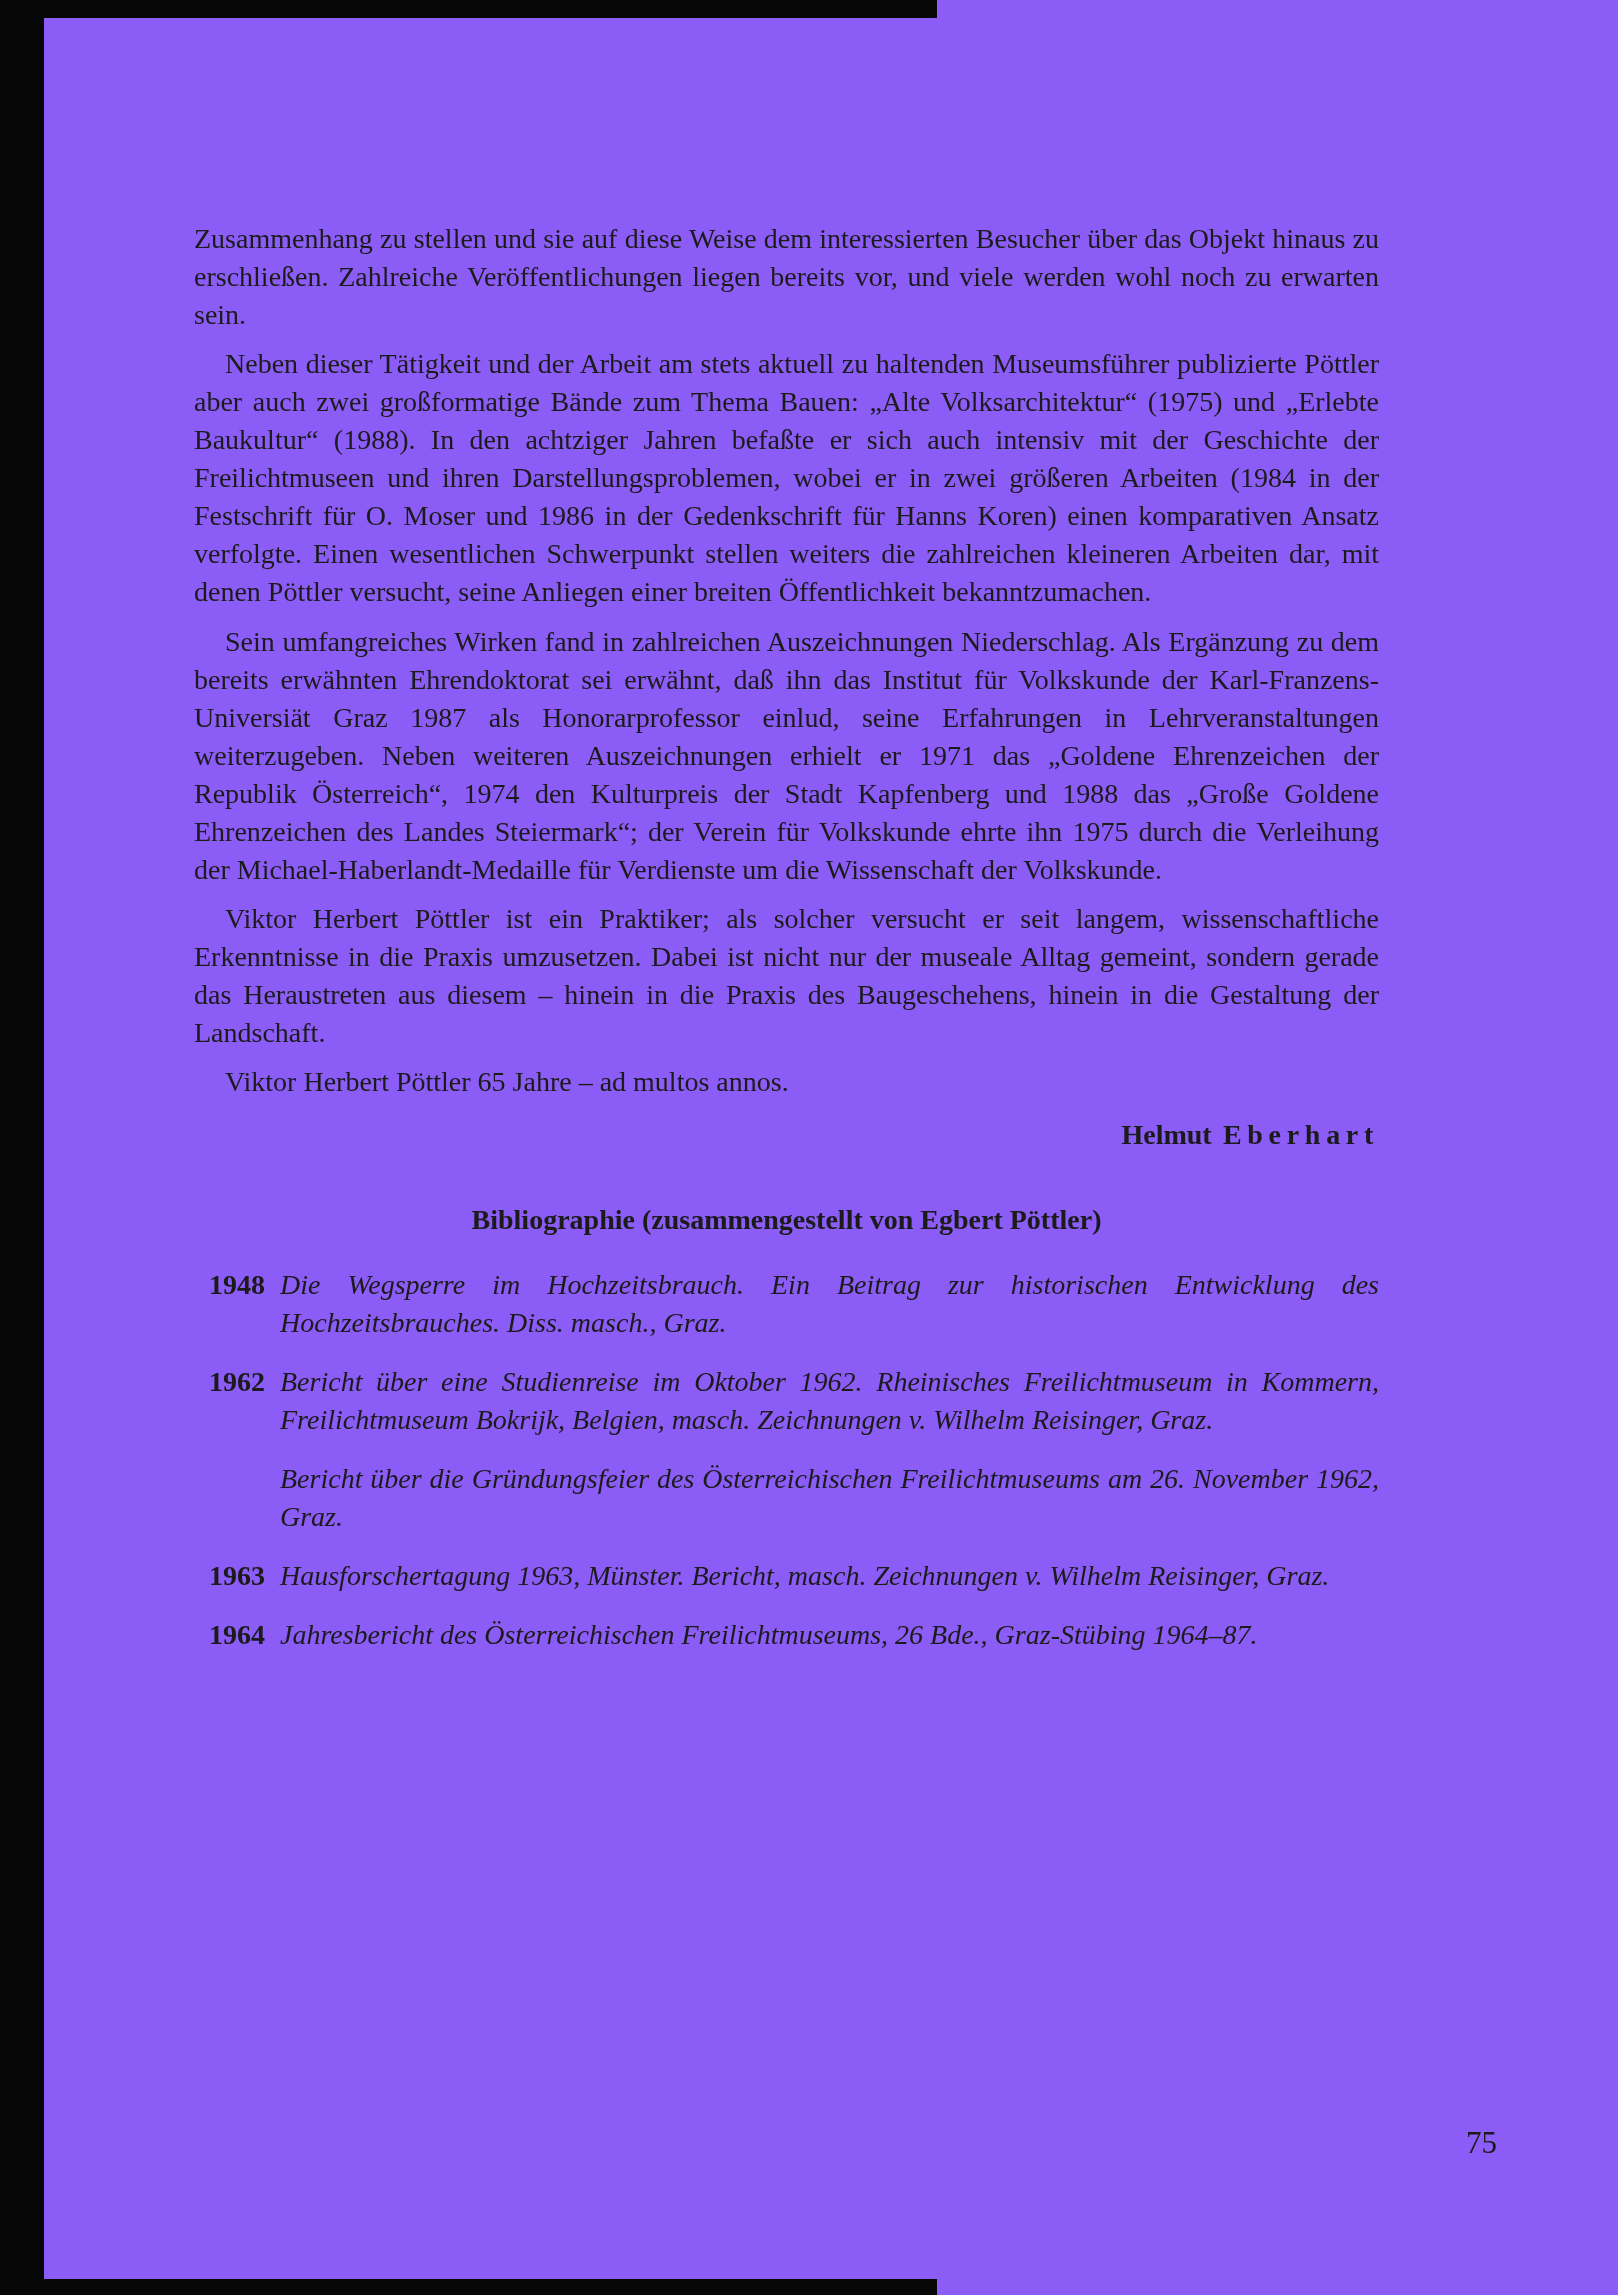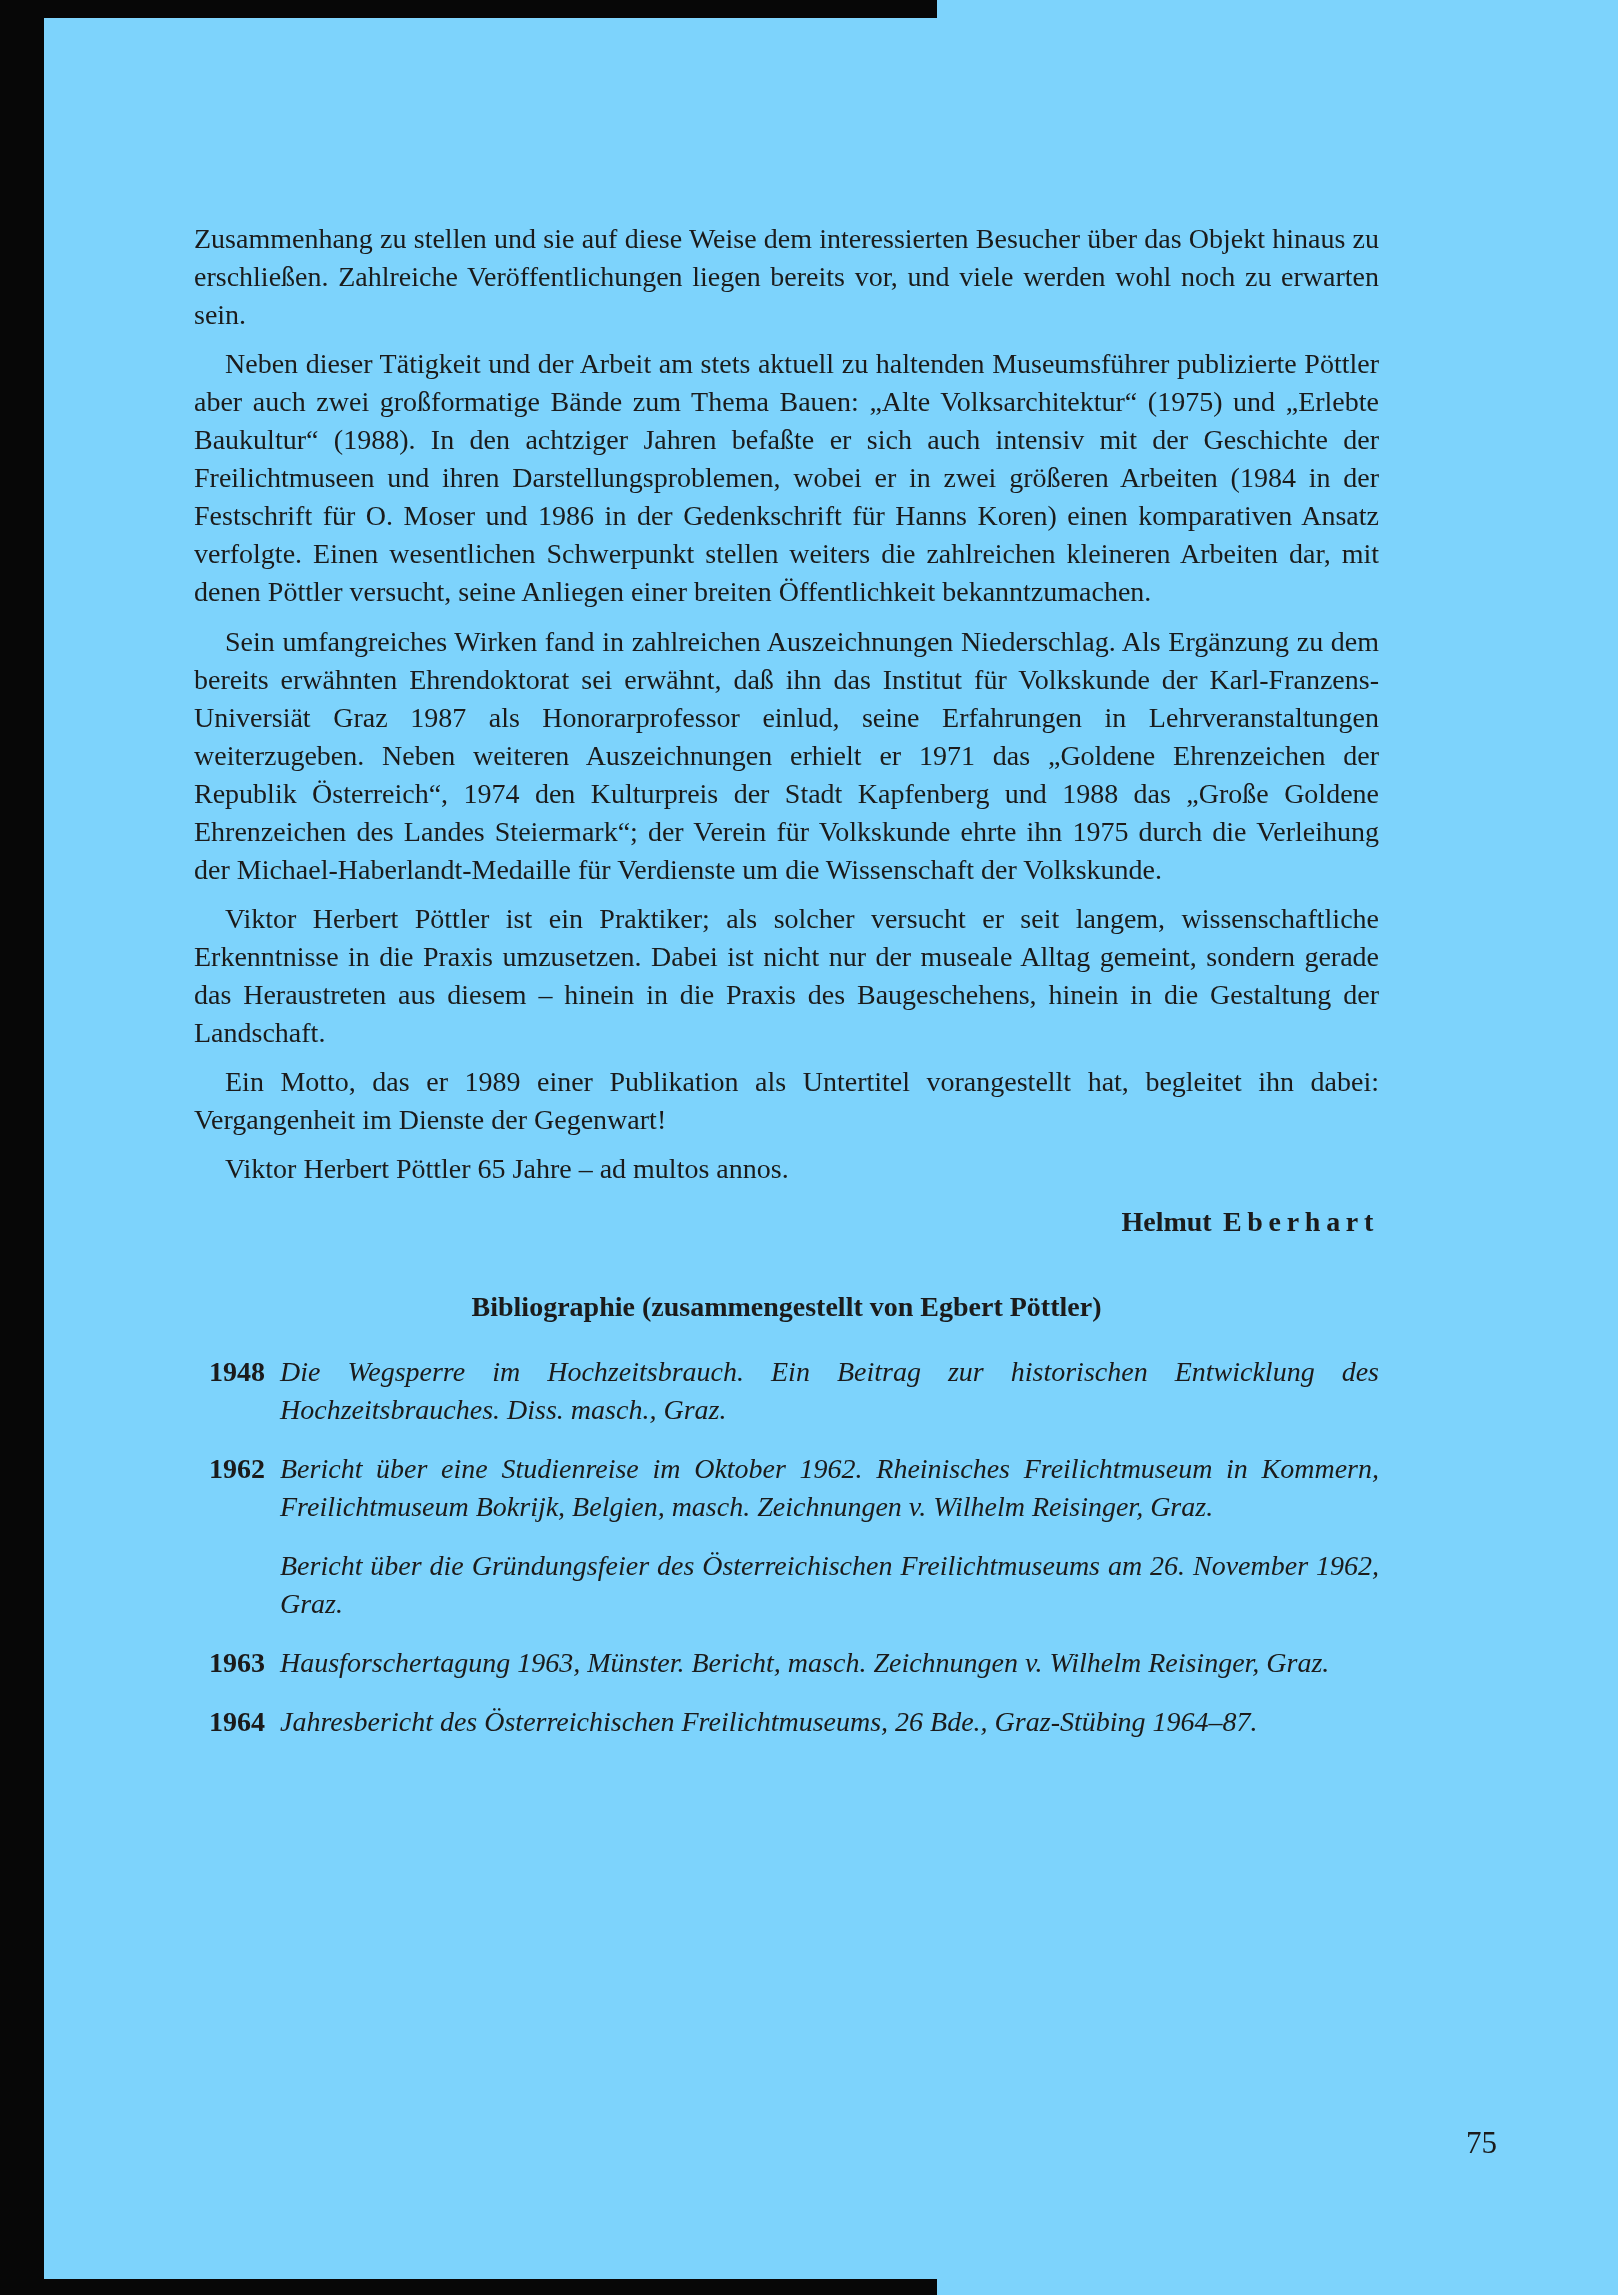--- a/index.html
+++ b/index.html
@@ -10,21 +10,21 @@
     width: 1618px;
     height: 2295px;
     position: relative;
     background: #e9e7e2;
     overflow: hidden;
     font-family: "Liberation Serif", serif;
   }
   .page {
     position: absolute;
     inset: 0;
-    background: #7dd3fc;
+    background: #8b5cf6;
     color: #1b1b1b;
   }
   
   .scan-bar {
     position: absolute;
     background: #070707;
   }
   .scan-bar.left {
     left: 0; top: 0;
     width: 44px; height: 2295px;
@@ -104,21 +104,20 @@
   <div class="scan-bar left"></div>
   <div class="scan-bar top"></div>
   <div class="scan-bar bottom"></div>
 
   <div class="content">
 
     <p class="para">Zusammenhang zu stellen und sie auf diese Weise dem interessierten Besucher über das Objekt hinaus zu erschließen. Zahlreiche Veröffentlichungen liegen bereits vor, und viele werden wohl noch zu erwarten sein.</p>
     <p class="para indent">Neben dieser Tätigkeit und der Arbeit am stets aktuell zu haltenden Museumsführer publizierte Pöttler aber auch zwei großformatige Bände zum Thema Bauen: „Alte Volksarchitektur“ (1975) und „Erlebte Baukultur“ (1988). In den achtziger Jahren befaßte er sich auch intensiv mit der Geschichte der Freilichtmuseen und ihren Darstellungsproblemen, wobei er in zwei größeren Arbeiten (1984 in der Festschrift für O. Moser und 1986 in der Gedenkschrift für Hanns Koren) einen komparativen Ansatz verfolgte. Einen wesentlichen Schwerpunkt stellen weiters die zahlreichen kleineren Arbeiten dar, mit denen Pöttler versucht, seine Anliegen einer breiten Öffentlichkeit bekanntzumachen.</p>
     <p class="para indent">Sein umfangreiches Wirken fand in zahlreichen Auszeichnungen Niederschlag. Als Ergänzung zu dem bereits erwähnten Ehrendoktorat sei erwähnt, daß ihn das Institut für Volkskunde der Karl-Franzens-Universiät Graz 1987 als Honorarprofessor einlud, seine Erfahrungen in Lehrveranstaltungen weiterzugeben. Neben weiteren Auszeichnungen erhielt er 1971 das „Goldene Ehrenzeichen der Republik Österreich“, 1974 den Kulturpreis der Stadt Kapfenberg und 1988 das „Große Goldene Ehrenzeichen des Landes Steiermark“; der Verein für Volkskunde ehrte ihn 1975 durch die Verleihung der Michael-Haberlandt-Medaille für Verdienste um die Wissenschaft der Volkskunde.</p>
     <p class="para indent">Viktor Herbert Pöttler ist ein Praktiker; als solcher versucht er seit langem, wissenschaftliche Erkenntnisse in die Praxis umzusetzen. Dabei ist nicht nur der museale Alltag gemeint, sondern gerade das Heraustreten aus diesem – hinein in die Praxis des Baugeschehens, hinein in die Gestaltung der Landschaft.</p>
-    <p class="para indent">Ein Motto, das er 1989 einer Publikation als Untertitel vorangestellt hat, begleitet ihn dabei: Vergangenheit im Dienste der Gegenwart!</p>
     <p class="para indent">Viktor Herbert Pöttler 65 Jahre – ad multos annos.</p>
 
     <p class="signature"><span>Helmut</span><span class="spaced">Eberhart</span></p>
 
     <h2 class="bib-heading">Bibliographie (zusammengestellt von Egbert Pöttler)</h2>
 
 
     <div class="bib-entry">
       <span class="bib-year">1948</span>
       <span class="bib-text">Die Wegsperre im Hochzeitsbrauch. Ein Beitrag zur historischen Entwicklung des Hochzeitsbrauches. Diss. masch., Graz.</span>

